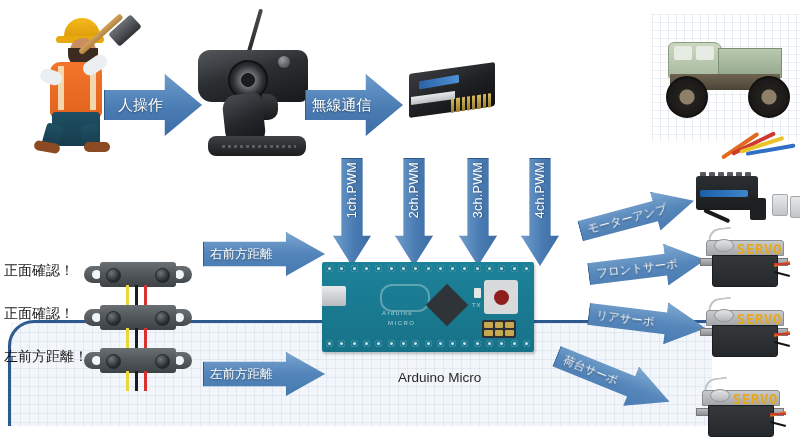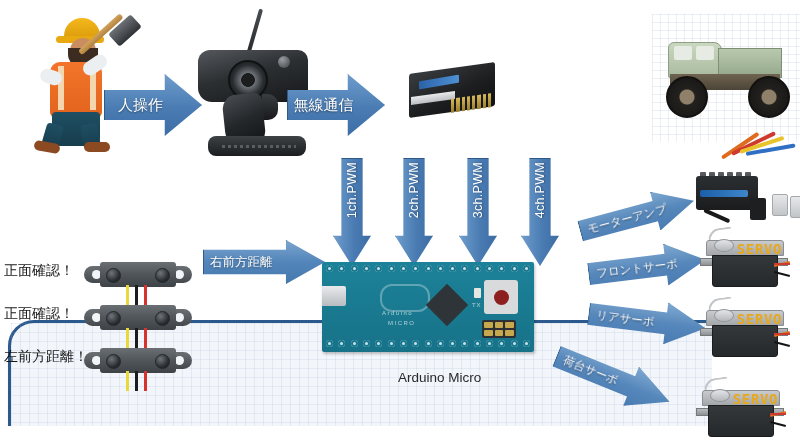--- a/index.html
+++ b/index.html
@@ -484,21 +484,21 @@
     <div class="tx-ant"></div>
     <div class="tx-head"></div>
     <div class="tx-wheel"></div>
     <div class="tx-knob"></div>
     <div class="tx-trigger"></div>
     <div class="tx-grip"></div>
     <div class="tx-base"></div>
     <div class="tx-base-text"></div>
   </div>
 
-  <div class="arrow-big-right" style="left:287px; top:74px; width:98px; height:62px;">
+  <div class="arrow-big-right" style="left:305px; top:74px; width:98px; height:62px;">
     <span class="lbl">無線通信</span>
   </div>
 
   <div class="rx" style="left:405px; top:62px;">
     <div class="rx-body"></div>
     <div class="rx-label"></div>
     <div class="rx-strip"></div>
     <div class="rx-pins">
       <i></i>
         <i></i>
@@ -587,22 +587,25 @@
     <div class="ir-body"></div>
     <div class="ir-lens l"></div>
     <div class="ir-lens r"></div>
     <div class="ir-wires">
       <div class="ir-wire y"></div>
       <div class="ir-wire k"></div>
       <div class="ir-wire r"></div>
     </div>
   </div>
 
-  <div class="arrow-sensor" style="left:203px; top:240px; width:122px; height:44px;">
+  <div class="arrow-sensor" style="left:203px; top:232px; width:122px; height:44px;">
     <span class="lbl">右前方距離</span>
+  </div>
+  <div class="arrow-sensor" style="left:203px; top:352px; width:122px; height:44px;">
+    <span class="lbl">左前方距離</span>
   </div>
 
   <div class="arduino" style="left:322px; top:262px; width:212px; height:90px;">
     <div class="ard-pin-row" style="top:3px;">
       <div class="ard-pin"></div>
         <div class="ard-pin"></div>
         <div class="ard-pin"></div>
       <div class="ard-pin"></div>
         <div class="ard-pin"></div>
         <div class="ard-pin"></div>

